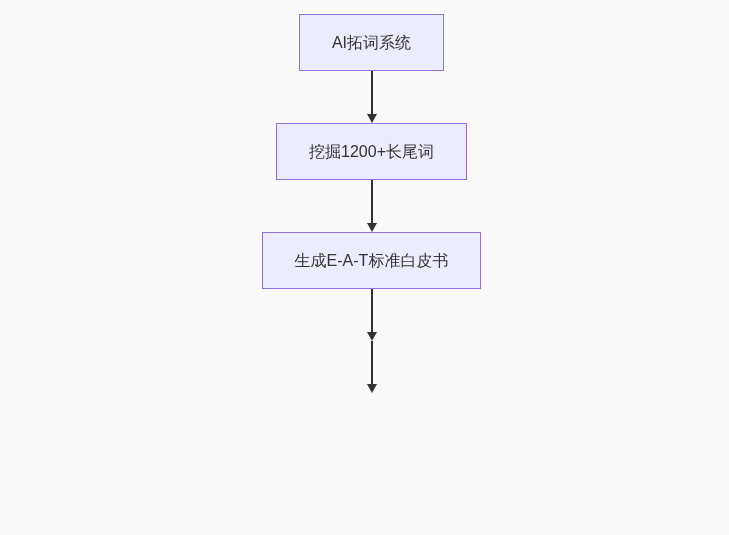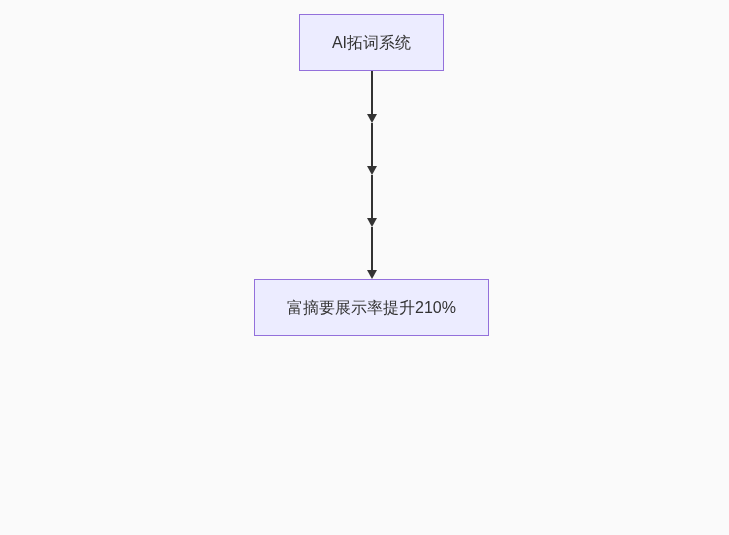--- a/index.html
+++ b/index.html
@@ -59,33 +59,34 @@
 
 <div class="flow-canvas">
 
   <div class="flow-node">AI拓词系统</div>
 
   <div class="flow-connector">
     <div class="shaft"></div>
     <div class="head"></div>
   </div>
 
+  <div class="flow-node">挖掘1200+长尾词</div>
+
+  <div class="flow-connector">
+    <div class="shaft"></div>
+    <div class="head"></div>
+  </div>
+
+  <div class="flow-node">生成E-A-T标准白皮书</div>
 
   <div class="flow-connector">
     <div class="shaft"></div>
     <div class="head"></div>
   </div>
 
 
   <div class="flow-connector">
     <div class="shaft"></div>
     <div class="head"></div>
   </div>
 
 
-  <div class="flow-connector">
-    <div class="shaft"></div>
-    <div class="head"></div>
-  </div>
-
-  <div class="flow-node">富摘要展示率提升210%</div>
-
 </div>
 
 </body></html>

